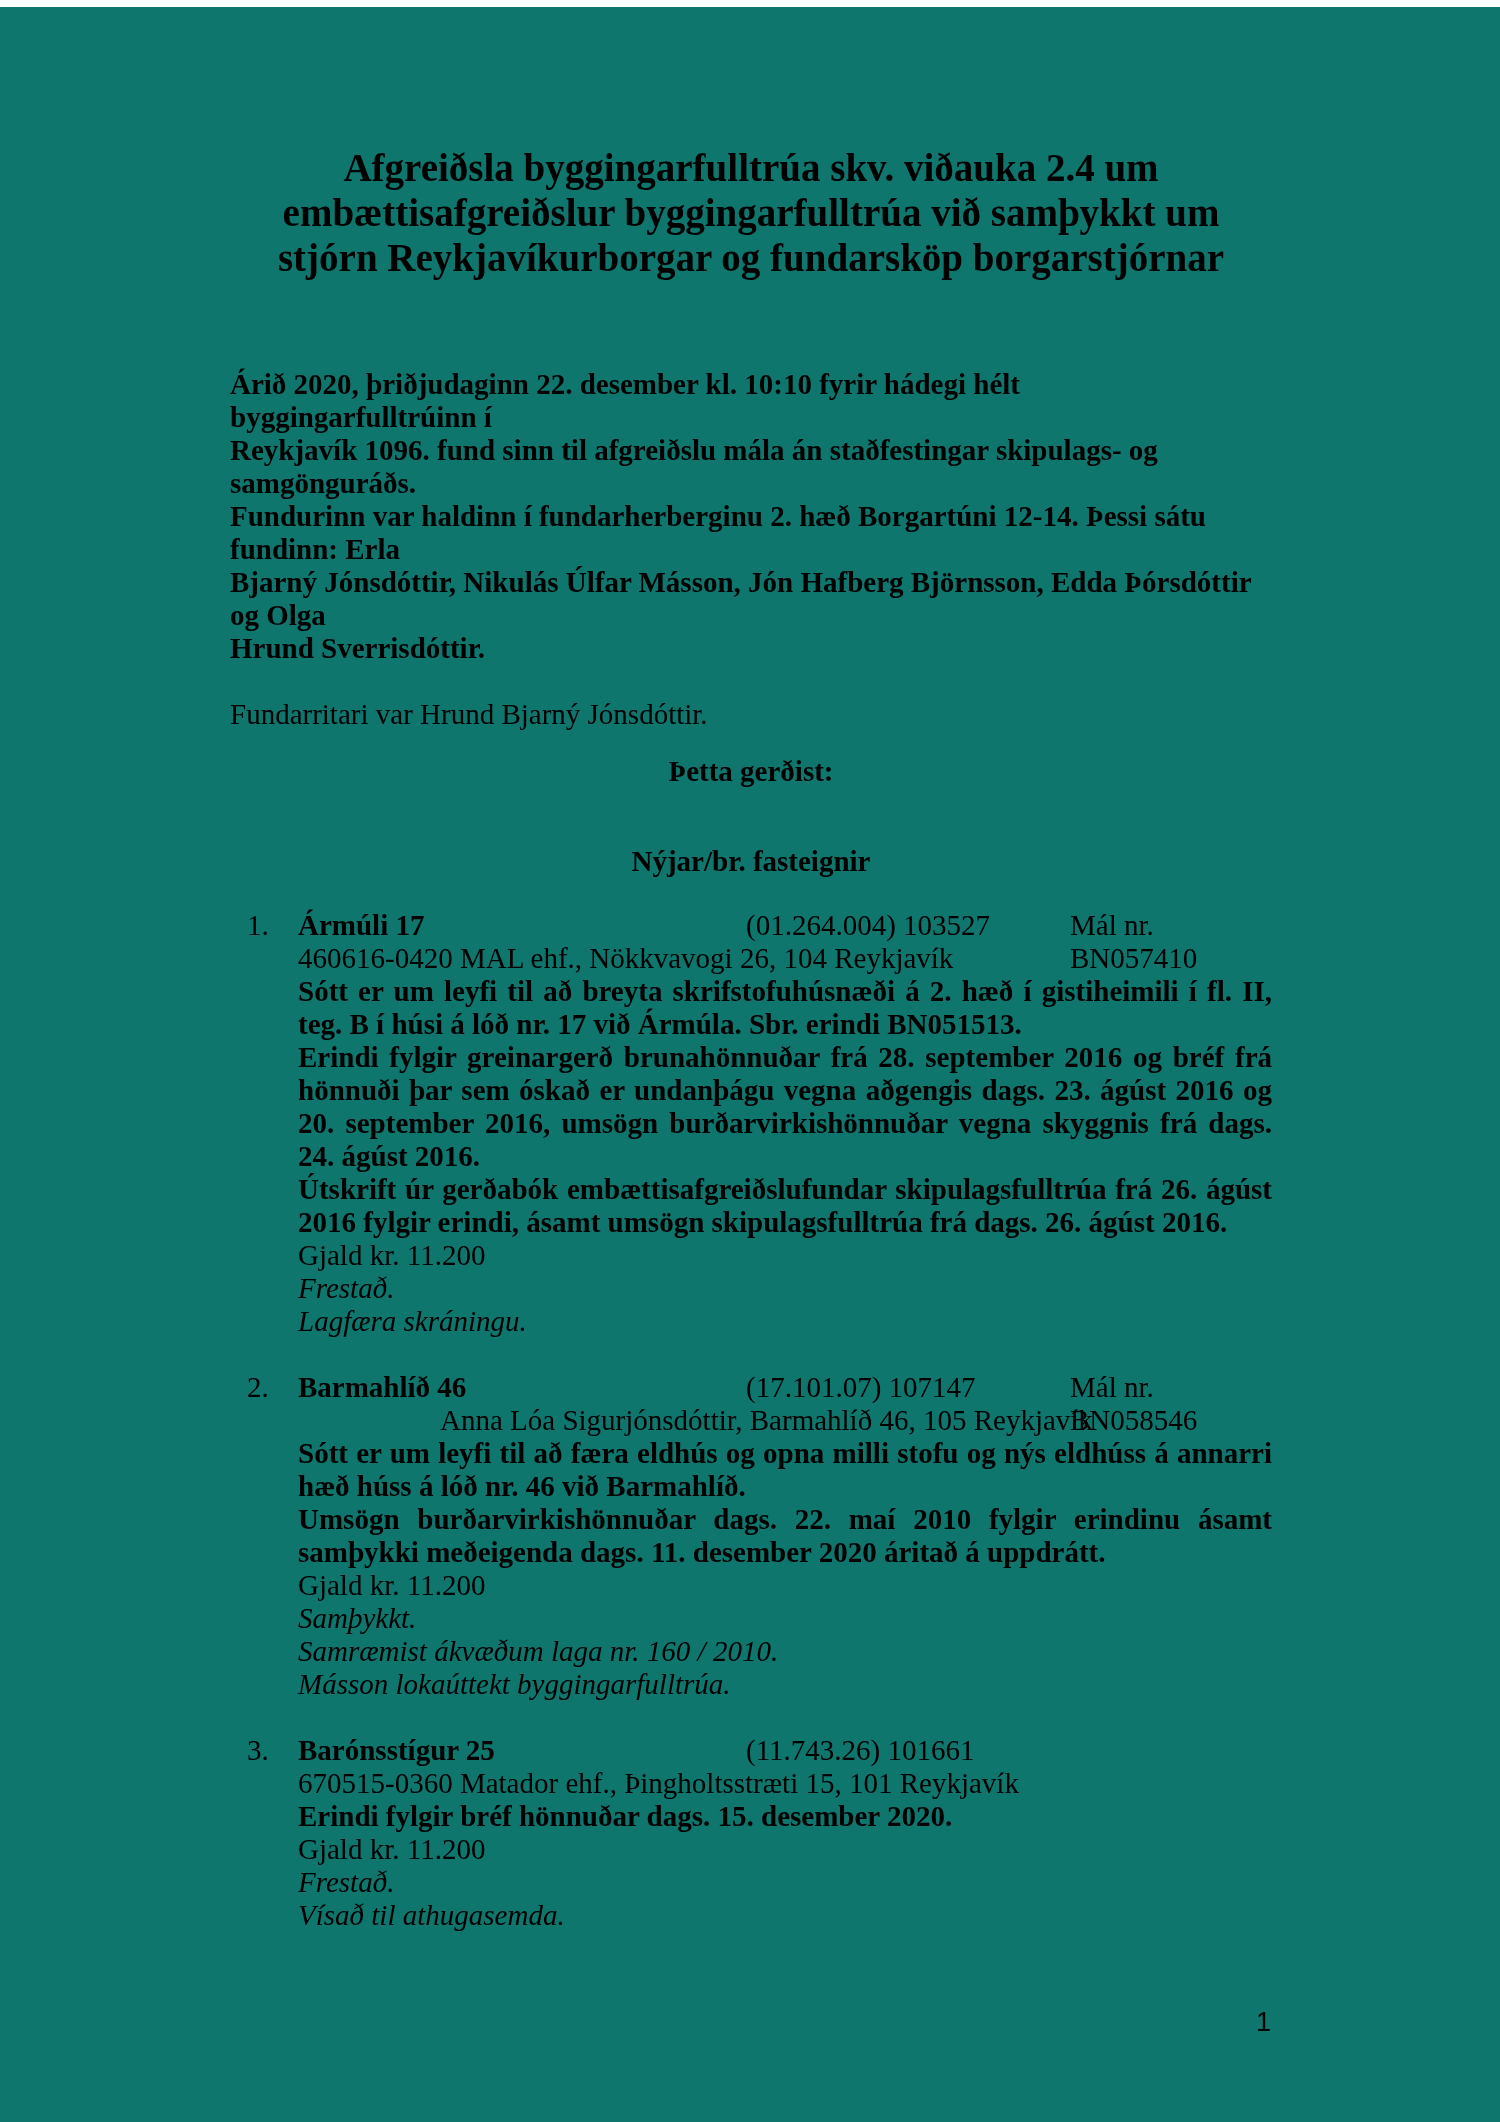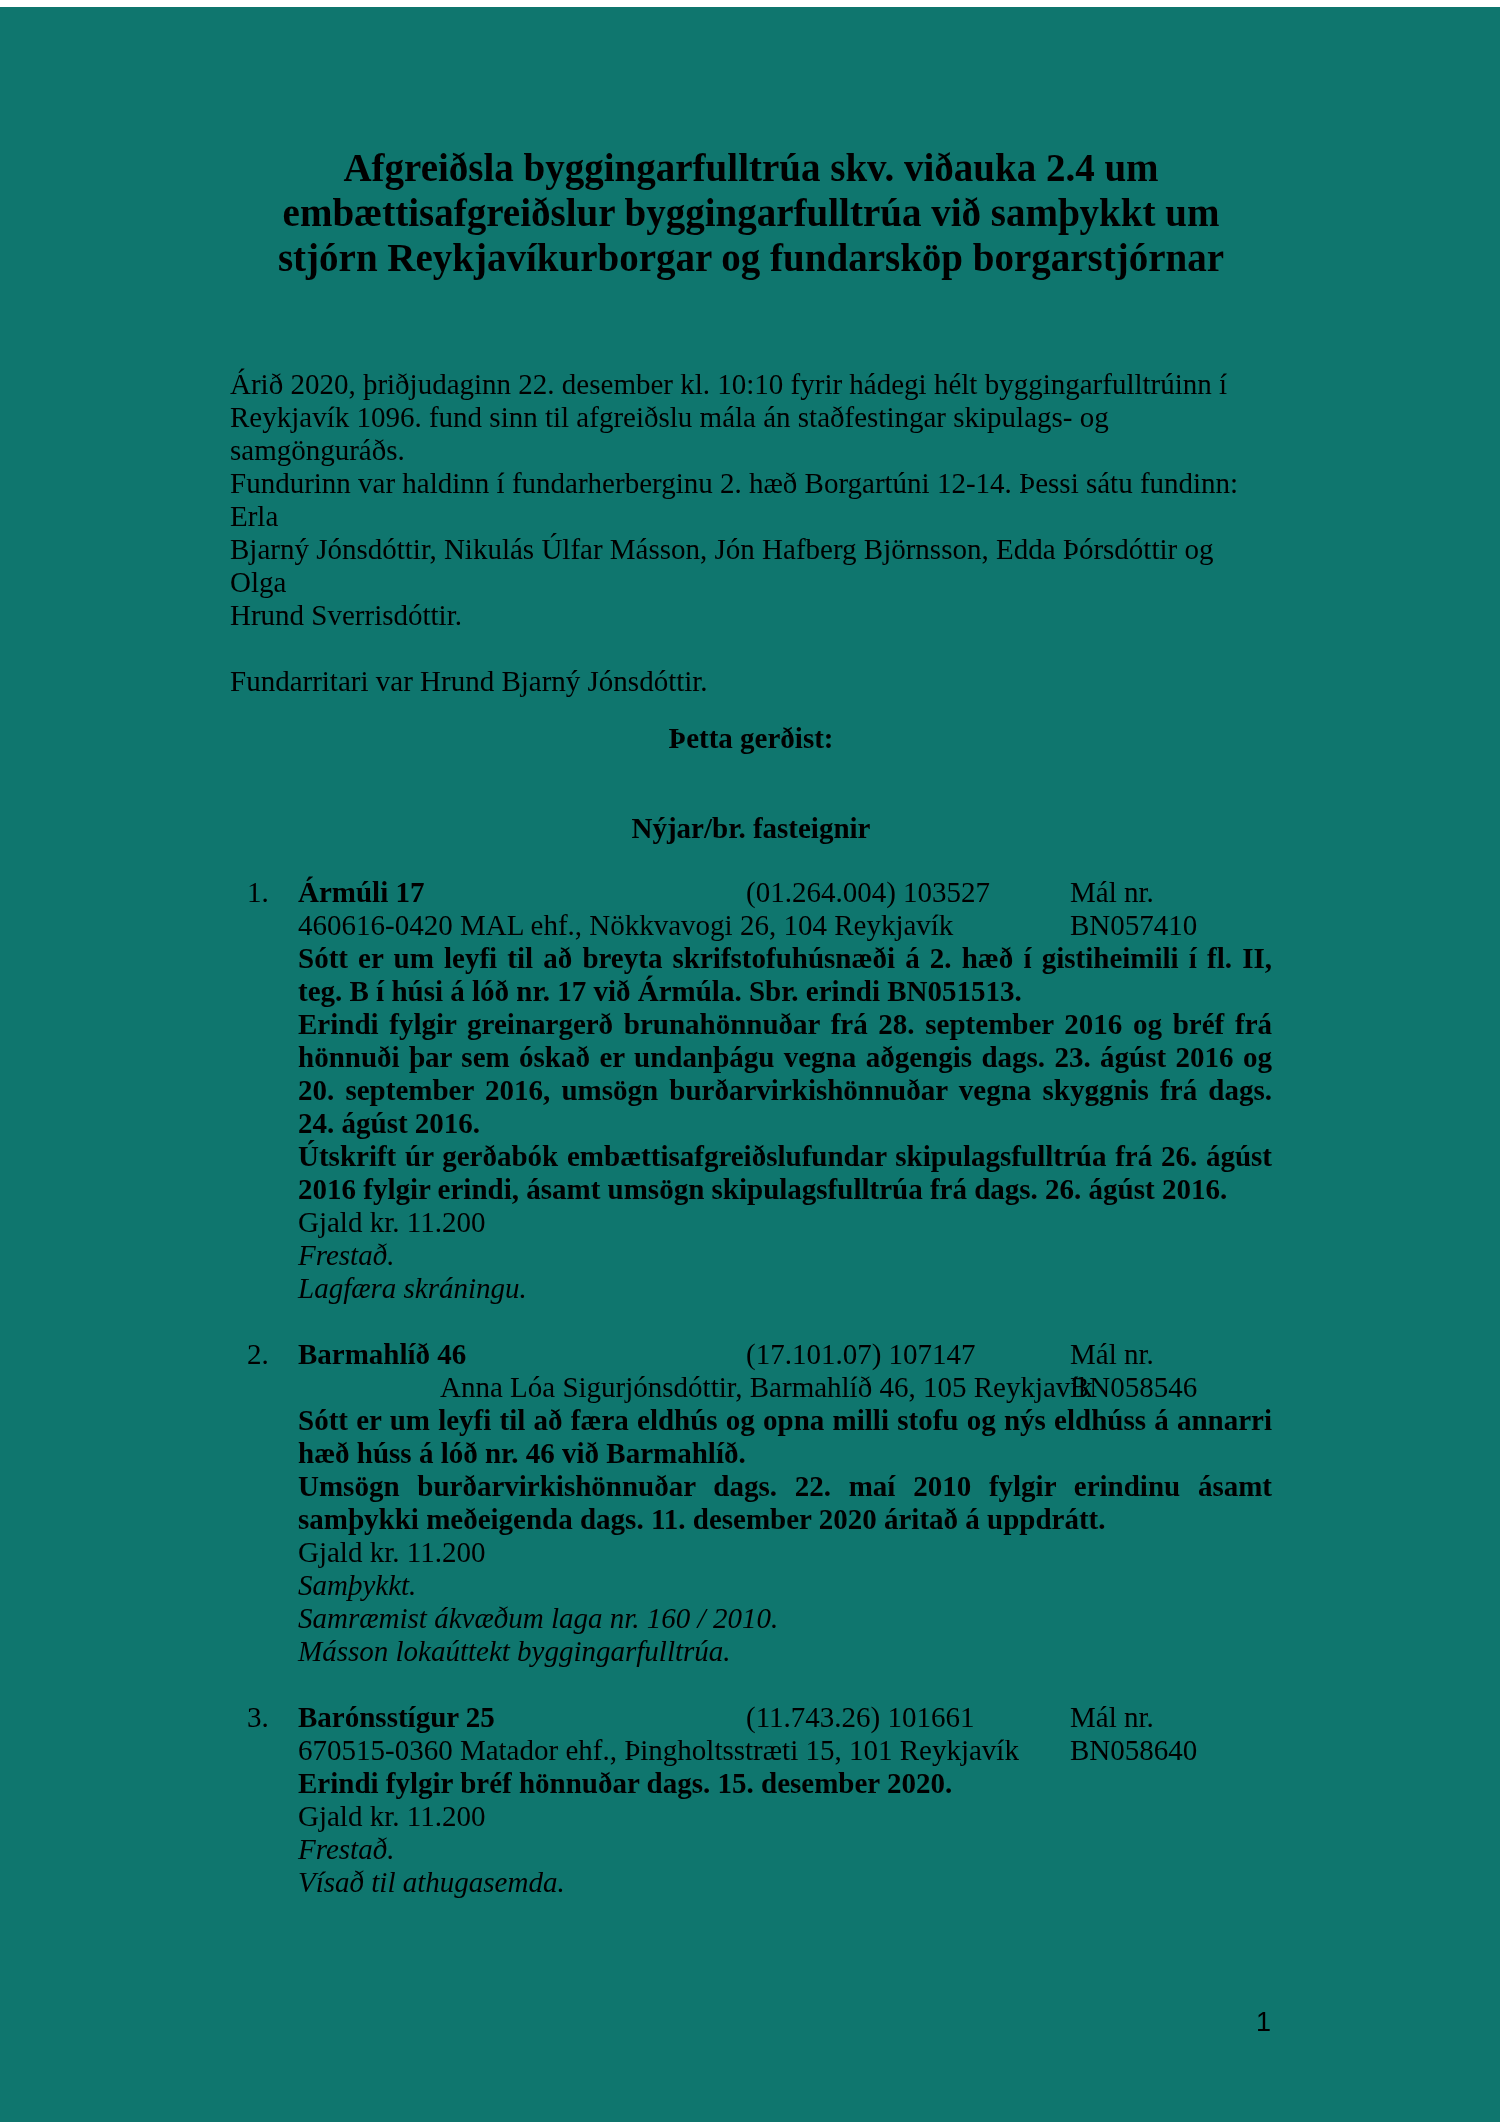--- a/index.html
+++ b/index.html
@@ -26,20 +26,21 @@
     margin-top: 138px;
     font-size: 39px;
     line-height: 45px;
     font-weight: bold;
     text-align: center;
     white-space: pre-line;
   }
   .intro {
     margin-top: 88px;
     white-space: pre-line;
+    font-weight: bold;
   }
   .secretary { margin-top: 33px; }
   .center-bold {
     font-weight: bold;
     text-align: center;
   }
   .section { margin-top: 24px; }
   .subsection { margin-top: 57px; }
   .items { margin-top: 31px; }
   .item { position: relative; }
@@ -125,21 +126,20 @@
           <div class="result">Másson lokaúttekt byggingarfulltrúa.</div>
         </div>
       </div>
 
       <div class="item">
         <span class="item-num">3.</span>
         <div class="item-body">
           <div class="item-head">
             <span class="head-address">Barónsstígur 25</span>
             <span class="head-parcel">(11.743.26) 101661</span>
-            <span class="head-case">Mál nr. BN058640</span>
           </div>
           <div class="owner">670515-0360 Matador ehf., Þingholtsstræti 15, 101 Reykjavík</div>
           <div class="para">Erindi fylgir bréf hönnuðar dags. 15. desember 2020.</div>
           <div class="fee">Gjald kr. 11.200</div>
           <div class="result">Frestað.</div>
           <div class="result">Vísað til athugasemda.</div>
         </div>
       </div>
 
     </div>

